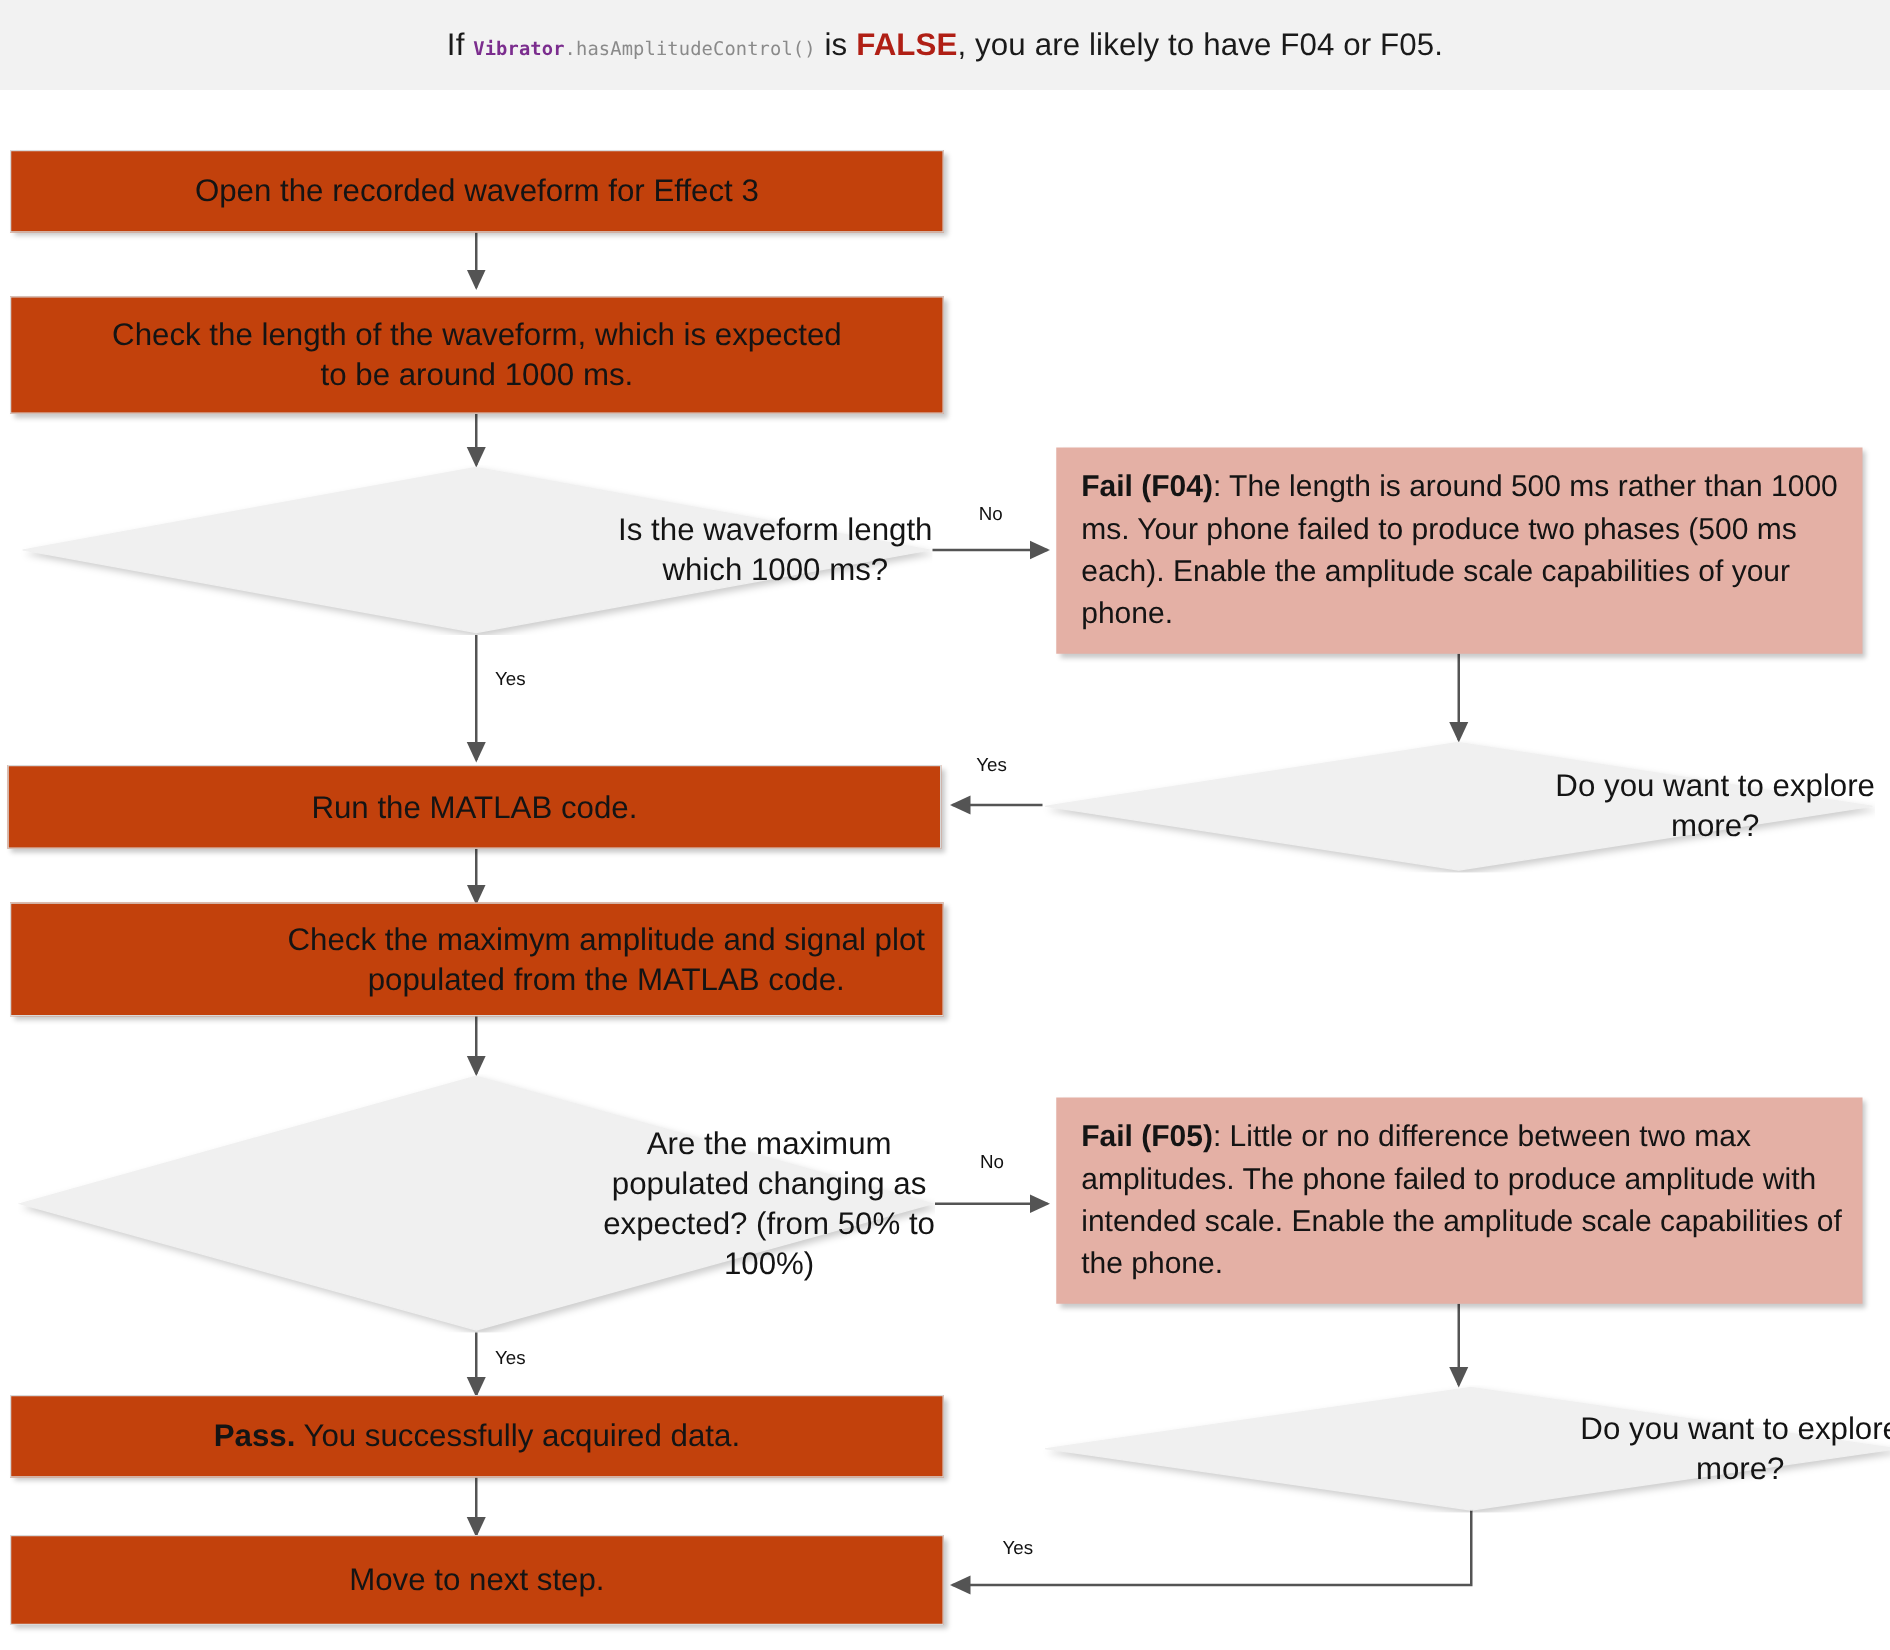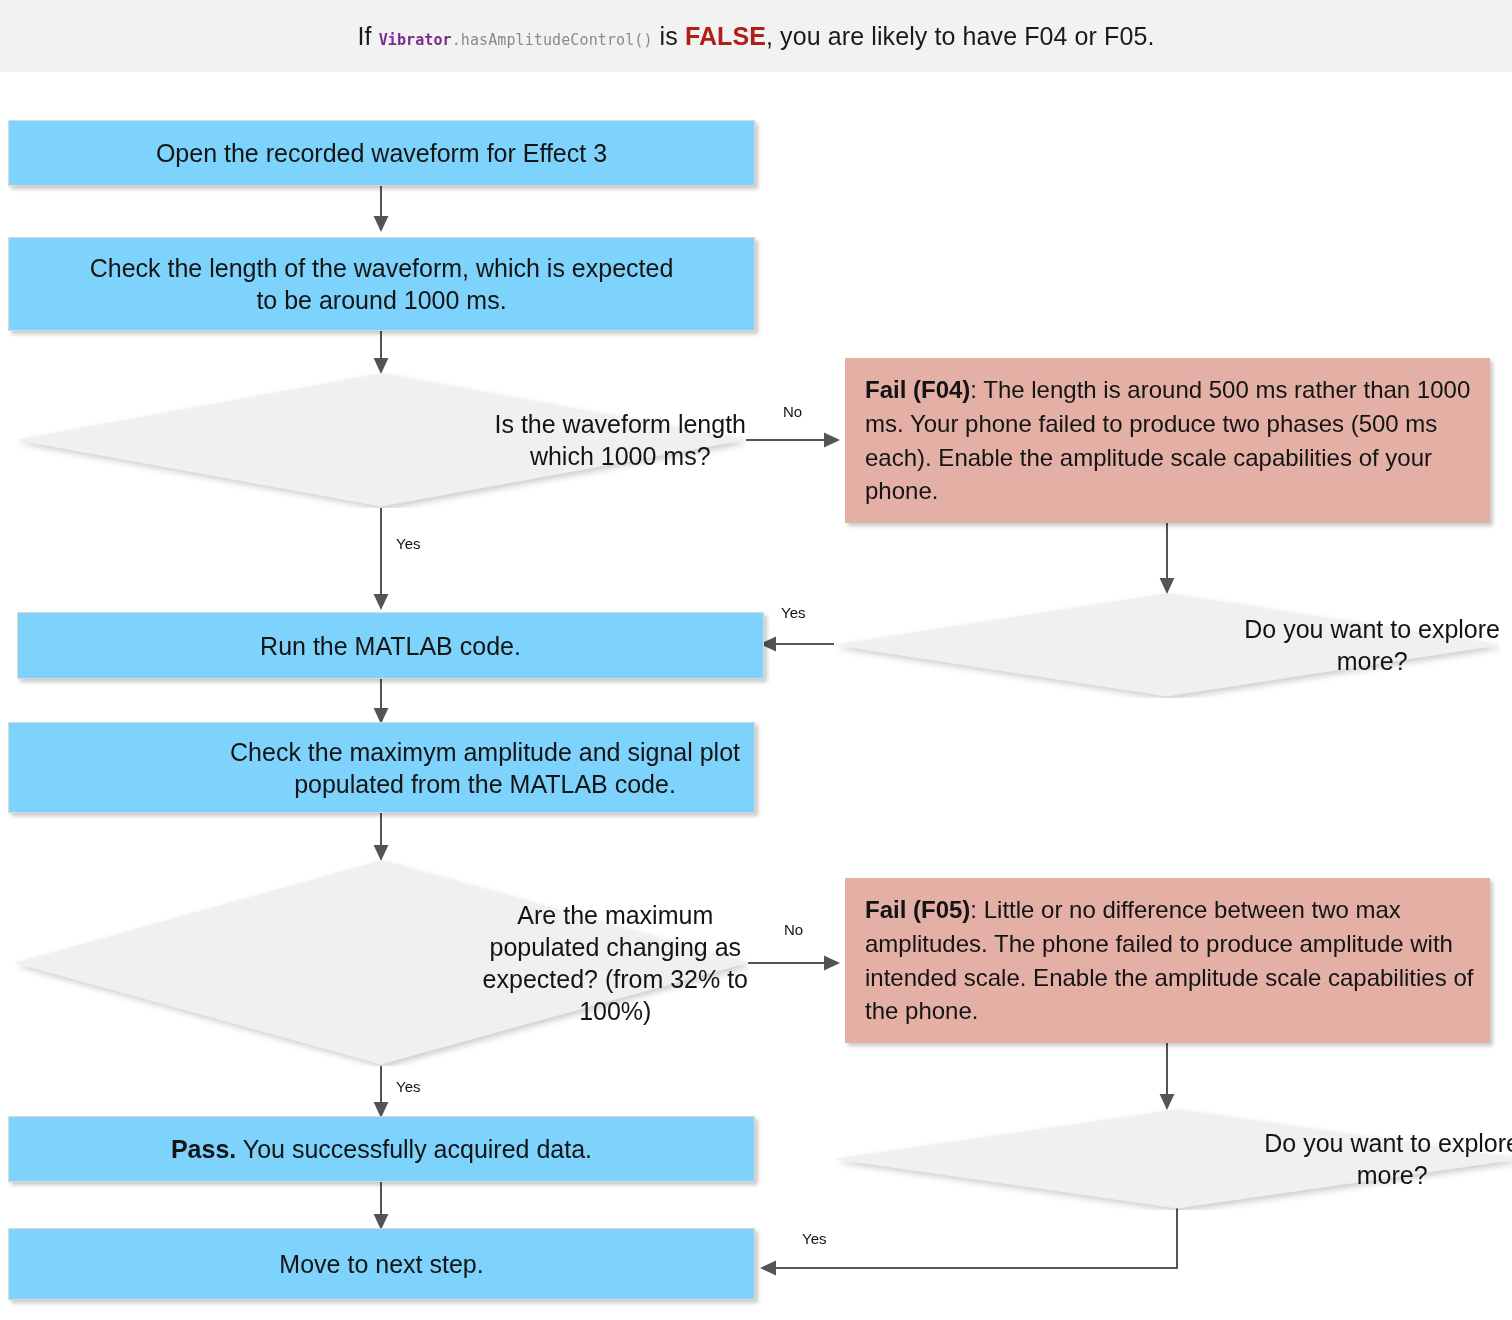--- a/index.html
+++ b/index.html
@@ -50,21 +50,21 @@
     font-weight: bold;
   }
 
   
   .node {
     position: absolute;
     box-sizing: border-box;
   }
 
   .box {
-    background: #7dd3fc;
+    background: #c2410c;
     border: 1px solid #d9d9d9;
     box-shadow: 3px 3px 4px rgba(0,0,0,0.22);
     display: flex;
     align-items: center;
     justify-content: center;
     text-align: center;
     font-size: 25px;
     color: #141414;
     line-height: 1.28;
     padding: 4px 14px;
@@ -198,34 +198,34 @@
 
 <div class="node diamond-wrap" style="left:834px; top:592px; width:666px; height:106px;">
   <svg class="diamond-shape" viewBox="0 0 666 106" preserveAspectRatio="none">
     <polygon points="333,2 664,53 333,104 2,53" fill="#f0f0f0" stroke="#f0f0f0" stroke-width="1" style="filter: drop-shadow(3px 3px 3px rgba(0,0,0,0.20));"></polygon>
   </svg>
   <div class="diamond-label">
     <span><span>Do you want to explore</span><br><span>more?</span></span>
   </div>
 </div>
 
-<div class="node box" style="left:17px; top:612px; width:747px; height:67px;">
+<div class="node box" style="left:6px; top:612px; width:747px; height:67px;">
   <span>Run the MATLAB code.</span>
 </div>
 
 <div class="node box" style="left:8px; top:722px; width:747px; height:91px;justify-content:flex-end;">
   <span><span>Check the maximym amplitude and signal plot</span><br><span>populated from the MATLAB code.</span></span>
 </div>
 
 <div class="node diamond-wrap" style="left:14px; top:859px; width:734px; height:207px;">
   <svg class="diamond-shape" viewBox="0 0 734 207" preserveAspectRatio="none">
     <polygon points="367,2 732,104 367,205 2,104" fill="#f0f0f0" stroke="#f0f0f0" stroke-width="1" style="filter: drop-shadow(3px 3px 3px rgba(0,0,0,0.20));"></polygon>
   </svg>
   <div class="diamond-label">
-    <span><span>Are the maximum</span><br><span>populated changing as</span><br><span>expected? (from 32% to</span><br><span>100%)</span></span>
+    <span><span>Are the maximum</span><br><span>populated changing as</span><br><span>expected? (from 50% to</span><br><span>100%)</span></span>
   </div>
 </div>
 
 <div class="node fail-box" style="left:845px; top:878px; width:645px; height:165px;">
   <span><b>Fail (F05)</b><span>: Little or no difference between two max amplitudes. The phone failed to produce amplitude with intended scale. Enable the amplitude scale capabilities of the phone.</span></span>
 </div>
 
 <div class="node diamond-wrap" style="left:834px; top:1108px; width:686px; height:102px;">
   <svg class="diamond-shape" viewBox="0 0 686 102" preserveAspectRatio="none">
     <polygon points="343,2 684,51 343,100 2,51" fill="#f0f0f0" stroke="#f0f0f0" stroke-width="1" style="filter: drop-shadow(3px 3px 3px rgba(0,0,0,0.20));"></polygon>

